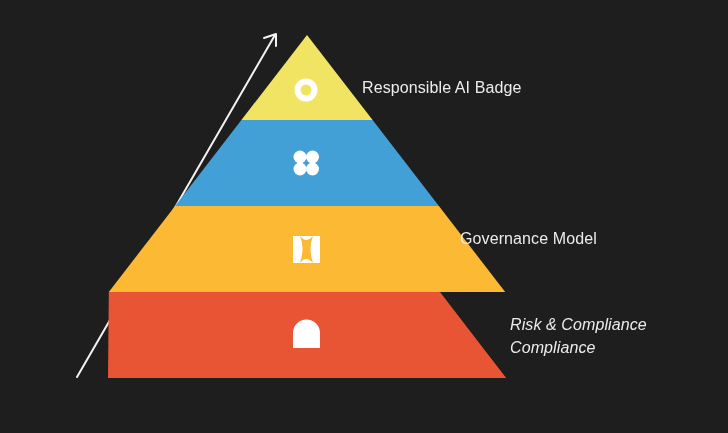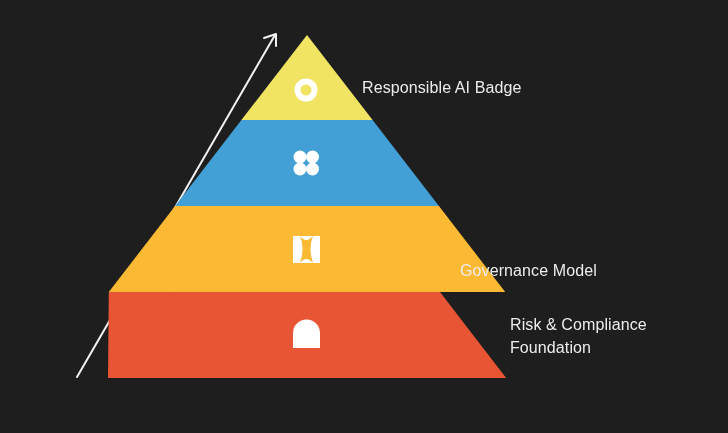--- a/index.html
+++ b/index.html
@@ -54,20 +54,20 @@
          M320,236 L313,236 Q308,248 313,263 L320,263 Z
          M300,236 Q306,244 313,236 Z
          M300,263 Q306,255 313,263 Z"></path>
 
     <path fill="#ffffff" d="M293,348 L293,333 A13.5,13.5 0 0 1 320,333 L320,348 Z"></path>
   </svg>
 
   <div class="label" style="left:362px; top:76px;">
     <span>Responsible AI Badge</span>
   </div>
-  <div class="label" style="left:460px; top:227px;margin-top:32px;">
+  <div class="label" style="left:460px; top:227px;">
     <span>Governance Model</span>
   </div>
-  <div class="label" style="left:510px; top:313px;">
+  <div class="label" style="left:510px; top:313px;font-style:italic;">
     <span>Risk &amp; Compliance</span>
-    <span>Foundation</span>
+    <span>Compliance</span>
   </div>
 </div>
 
 </body></html>

